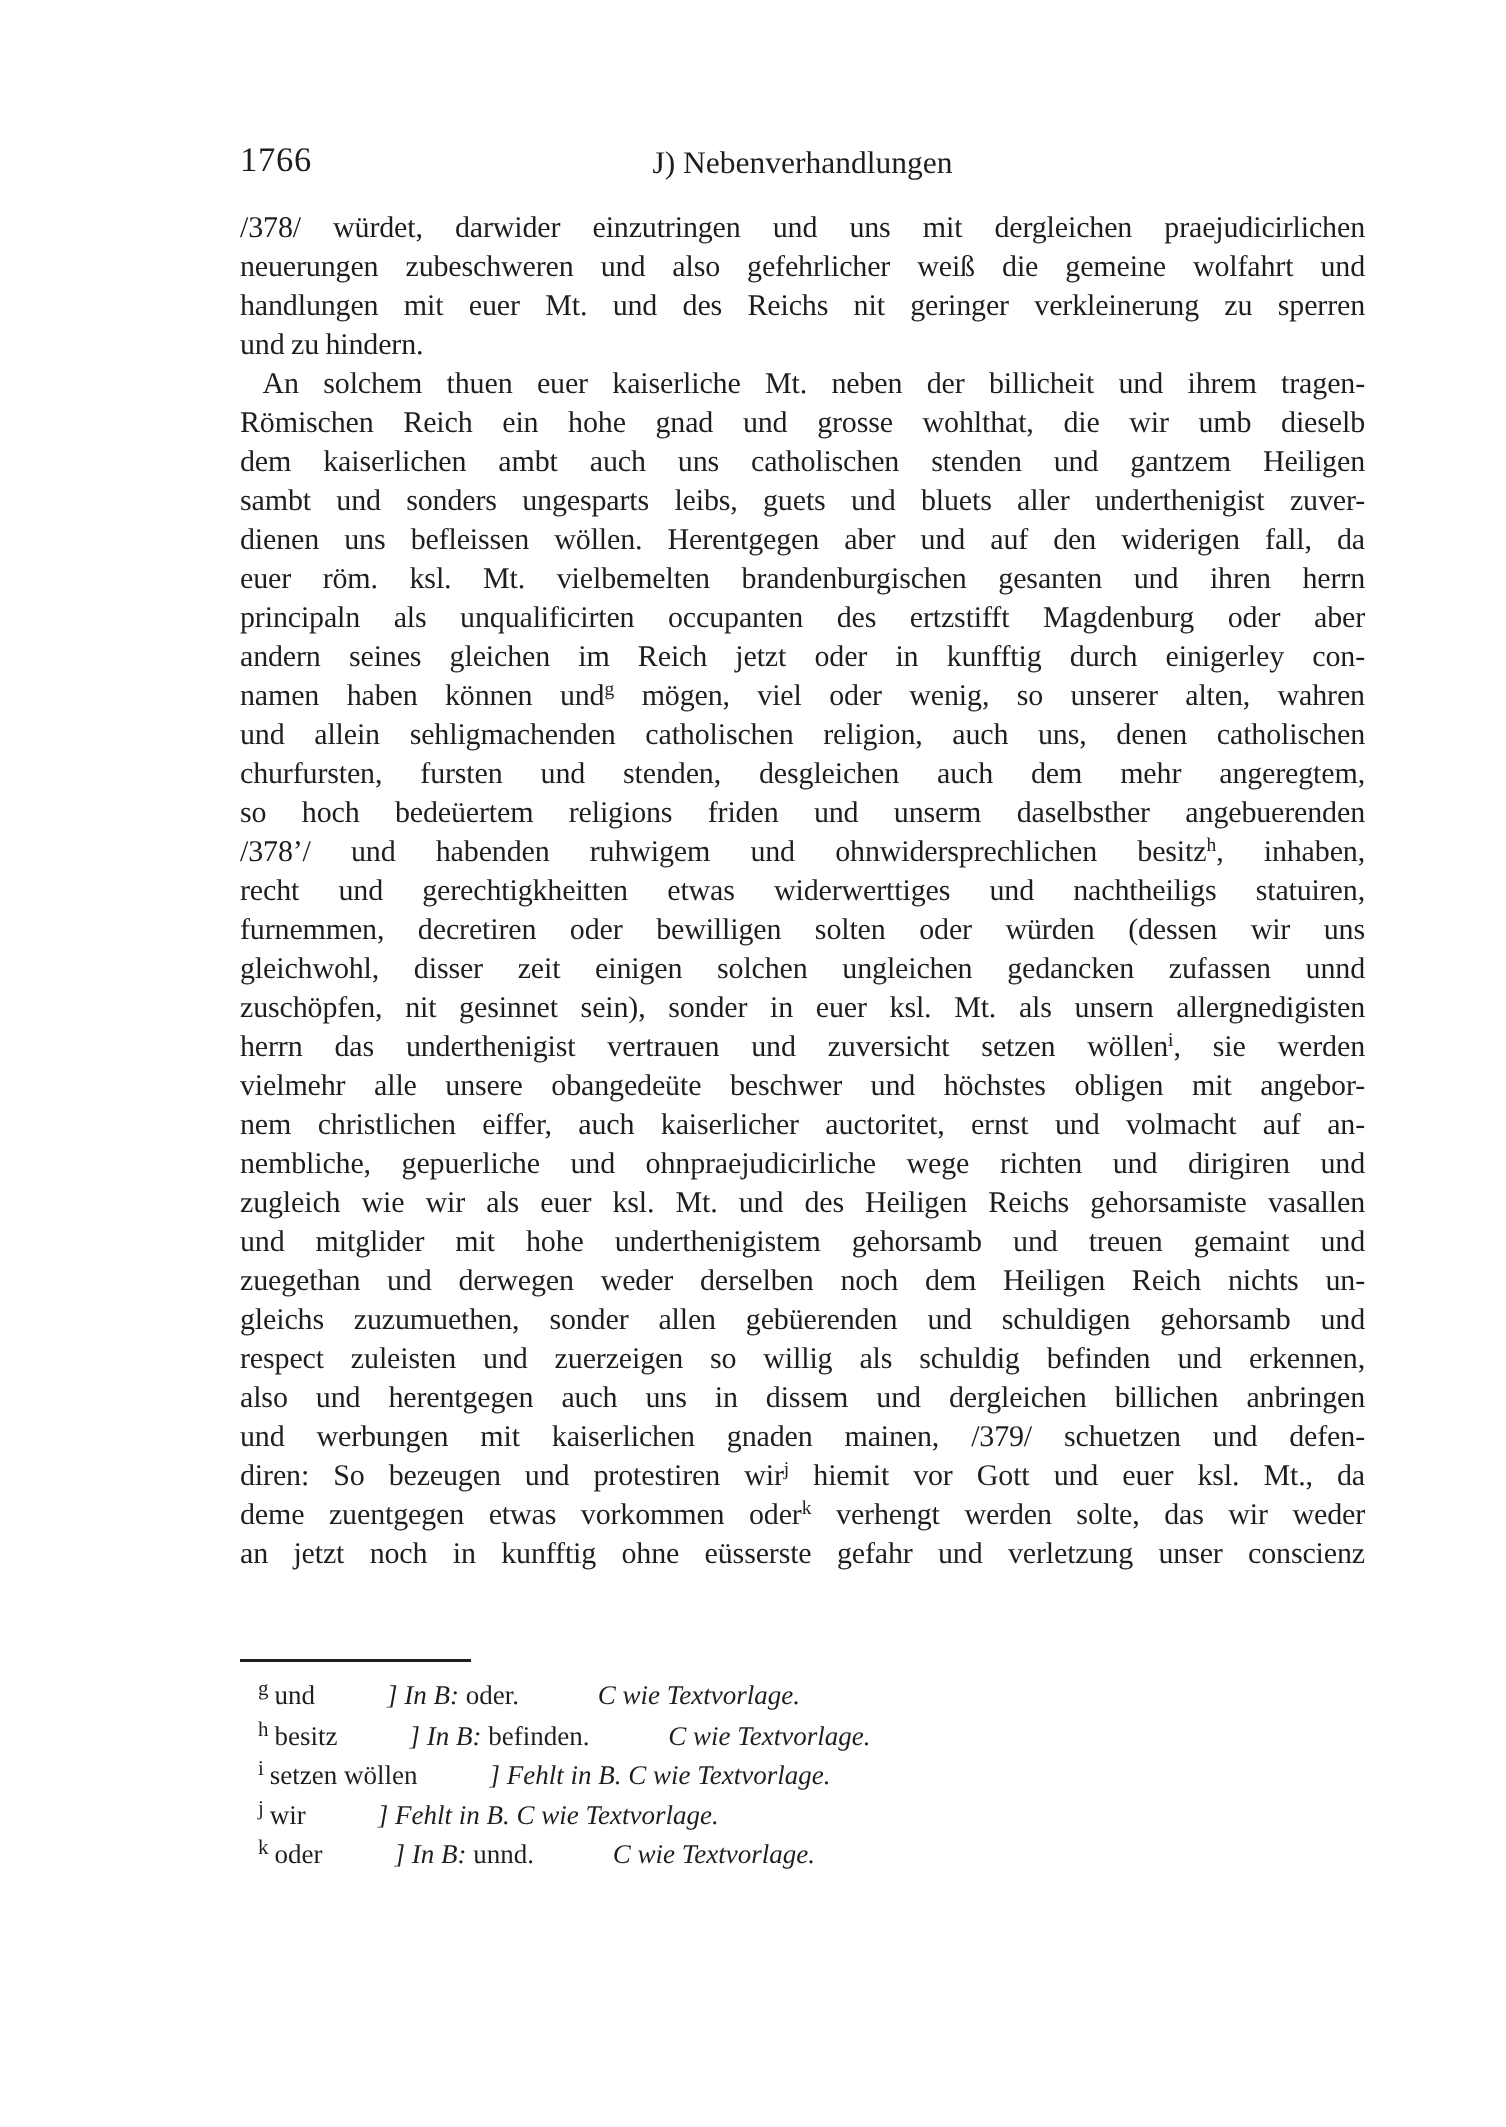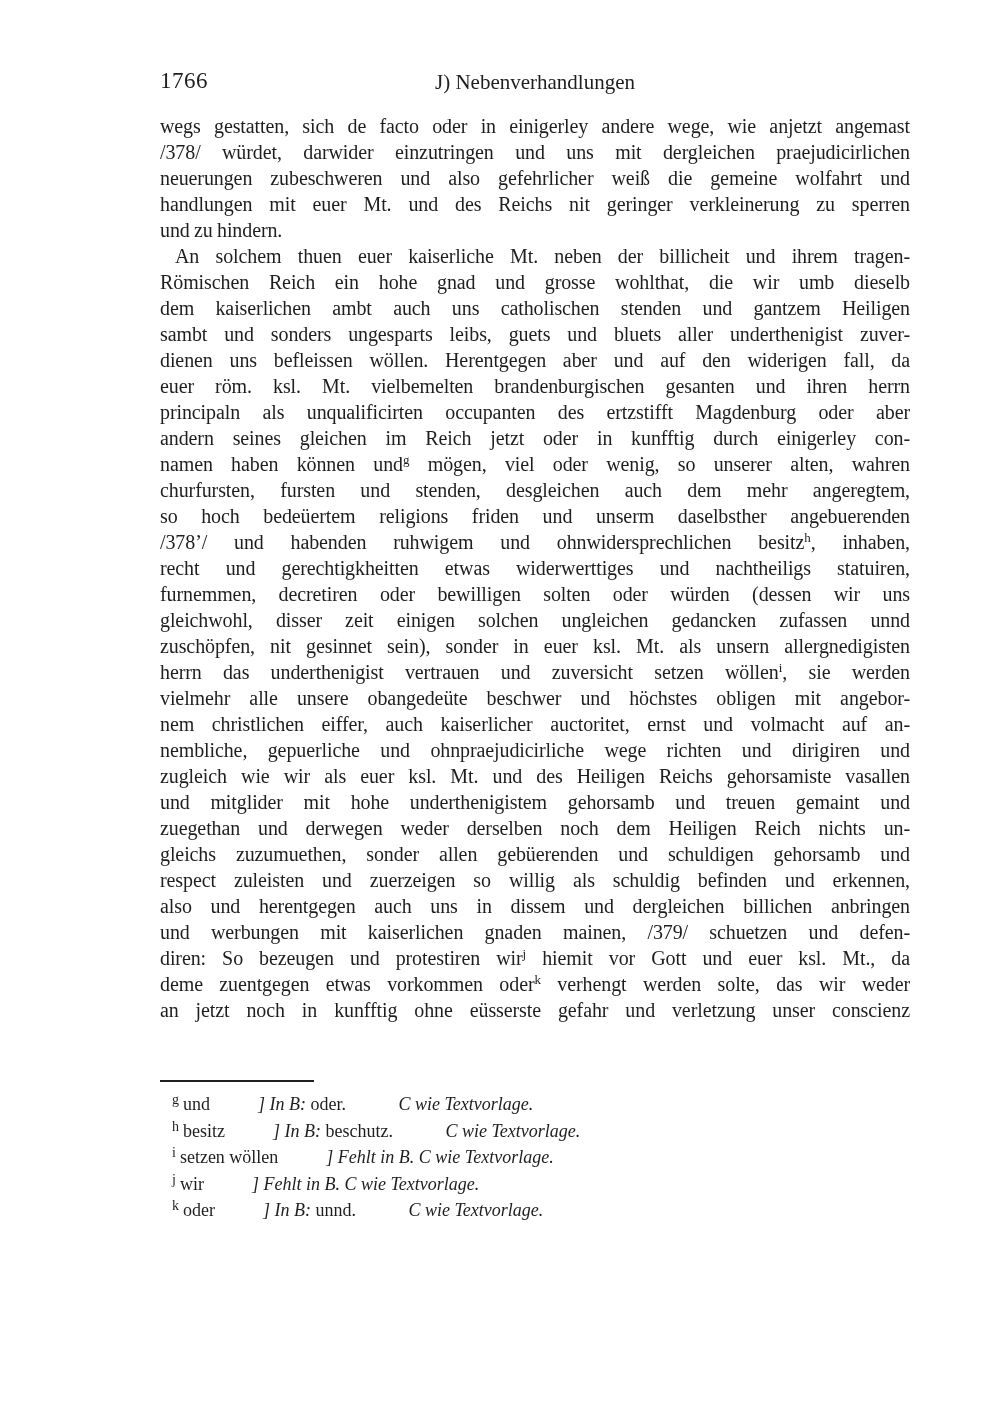--- a/index.html
+++ b/index.html
@@ -7,21 +7,21 @@
     position:relative;
     width:1004px; height:1418px;
     margin:0 auto;
     background:#ffffff;
     font-family:"Liberation Serif","DejaVu Serif",serif;
     color:#1e1e1e;
     overflow:hidden;
   }
   .content {
     position:absolute;
-    left:160px; top:68px;
+    left:160px; top:94px;
     width:750px;
   }
   .running-header {
     position:relative;
     height:26px;
   }
   .folio {
     position:absolute; left:0; top:0;
     font-size:23px; letter-spacing:0.5px;
   }
@@ -77,34 +77,34 @@
 
 <div class="page">
   <div class="content">
 
     <header class="running-header">
       <span class="folio">1766</span>
       <span class="running-title">J) Nebenverhandlungen</span>
     </header>
 
     <main class="body-text" id="body-text">
-        <div class="line">wegs gestatten, sich de facto oder in einigerley andere wege, wie anjetzt angemast</div>
         <div class="line">/378/ würdet, darwider einzutringen und uns mit dergleichen praejudicirlichen</div>
         <div class="line">neuerungen zubeschweren und also gefehrlicher weiß die gemeine wolfahrt und</div>
         <div class="line">handlungen mit euer Mt. und des Reichs nit geringer verkleinerung zu sperren</div>
         <div class="line last">und zu hindern.</div>
         <div class="line indent">An solchem thuen euer kaiserliche Mt. neben der billicheit und ihrem tragen-</div>
         <div class="line">Römischen Reich ein hohe gnad und grosse wohlthat, die wir umb dieselb</div>
         <div class="line">dem kaiserlichen ambt auch uns catholischen stenden und gantzem Heiligen</div>
         <div class="line">sambt und sonders ungesparts leibs, guets und bluets aller underthenigist zuver-</div>
         <div class="line">dienen uns befleissen wöllen. Herentgegen aber und auf den widerigen fall, da</div>
         <div class="line">euer röm. ksl. Mt. vielbemelten brandenburgischen gesanten und ihren herrn</div>
         <div class="line">principaln als unqualificirten occupanten des ertzstifft Magdenburg oder aber</div>
         <div class="line">andern seines gleichen im Reich jetzt oder in kunfftig durch einigerley con-</div>
         <div class="line">namen haben können und<sup class="fnref">g</sup> mögen, viel oder wenig, so unserer alten, wahren</div>
+        <div class="line">und allein sehligmachenden catholischen religion, auch uns, denen catholischen</div>
         <div class="line">churfursten, fursten und stenden, desgleichen auch dem mehr angeregtem,</div>
         <div class="line">so hoch bedeüertem religions friden und unserm daselbsther angebuerenden</div>
         <div class="line">/378’/ und habenden ruhwigem und ohnwidersprechlichen besitz<sup class="fnref">h</sup>, inhaben,</div>
         <div class="line">recht und gerechtigkheitten etwas widerwerttiges und nachtheiligs statuiren,</div>
         <div class="line">furnemmen, decretiren oder bewilligen solten oder würden (dessen wir uns</div>
         <div class="line">gleichwohl, disser zeit einigen solchen ungleichen gedancken zufassen unnd</div>
         <div class="line">zuschöpfen, nit gesinnet sein), sonder in euer ksl. Mt. als unsern allergnedigisten</div>
         <div class="line">herrn das underthenigist vertrauen und zuversicht setzen wöllen<sup class="fnref">i</sup>, sie werden</div>
         <div class="line">vielmehr alle unsere obangedeüte beschwer und höchstes obligen mit angebor-</div>
         <div class="line">nem christlichen eiffer, auch kaiserlicher auctoritet, ernst und volmacht auf an-</div>
@@ -118,21 +118,21 @@
         <div class="line">und werbungen mit kaiserlichen gnaden mainen, /379/ schuetzen und defen-</div>
         <div class="line">diren: So bezeugen und protestiren wir<sup class="fnref">j</sup> hiemit vor Gott und euer ksl. Mt., da</div>
         <div class="line">deme zuentgegen etwas vorkommen oder<sup class="fnref">k</sup> verhengt werden solte, das wir weder</div>
         <div class="line">an jetzt noch in kunfftig ohne eüsserste gefahr und verletzung unser conscienz</div>
       </main>
 
     <footer class="footnotes">
       <div class="fn-rule"></div>
       <div id="fn-list">
           <div class="footnote"><sup class="fnmark">g</sup><span class="">und</span><span class="it">] In B:</span><span class=""> oder. </span><span class="it">C wie Textvorlage.</span></div>
-          <div class="footnote"><sup class="fnmark">h</sup><span class="">besitz</span><span class="it">] In B:</span><span class=""> beschutz. </span><span class="it">C wie Textvorlage.</span></div>
+          <div class="footnote"><sup class="fnmark">h</sup><span class="">besitz</span><span class="it">] In B:</span><span class=""> befinden. </span><span class="it">C wie Textvorlage.</span></div>
           <div class="footnote"><sup class="fnmark">i</sup><span class="">setzen wöllen</span><span class="it">] Fehlt in B. C wie Textvorlage.</span></div>
           <div class="footnote"><sup class="fnmark">j</sup><span class="">wir</span><span class="it">] Fehlt in B. C wie Textvorlage.</span></div>
           <div class="footnote"><sup class="fnmark">k</sup><span class="">oder</span><span class="it">] In B:</span><span class=""> unnd. </span><span class="it">C wie Textvorlage.</span></div>
         </div>
     </footer>
 
   </div>
 </div>
 
 </body></html>

